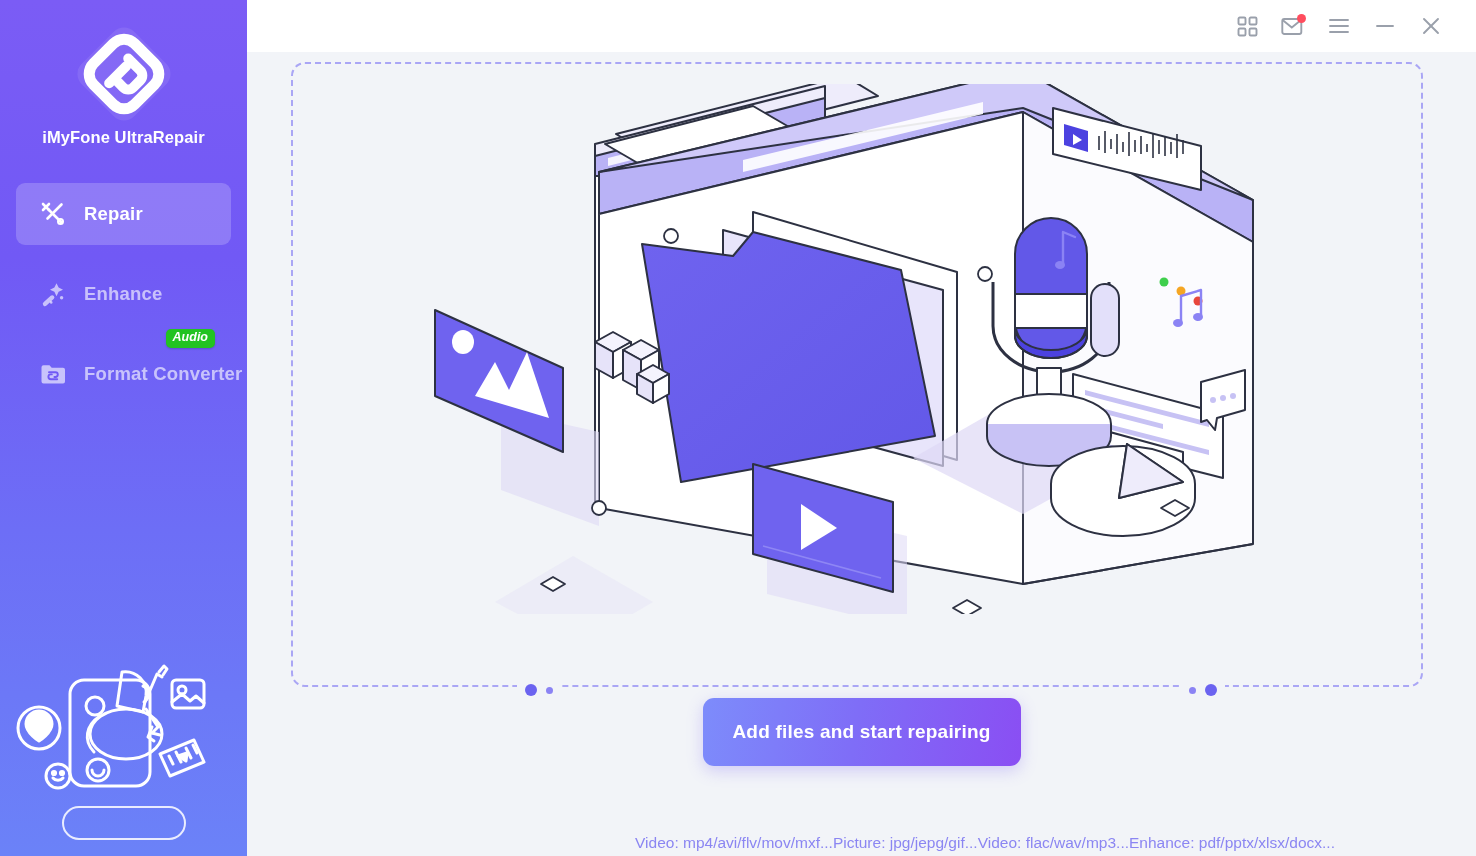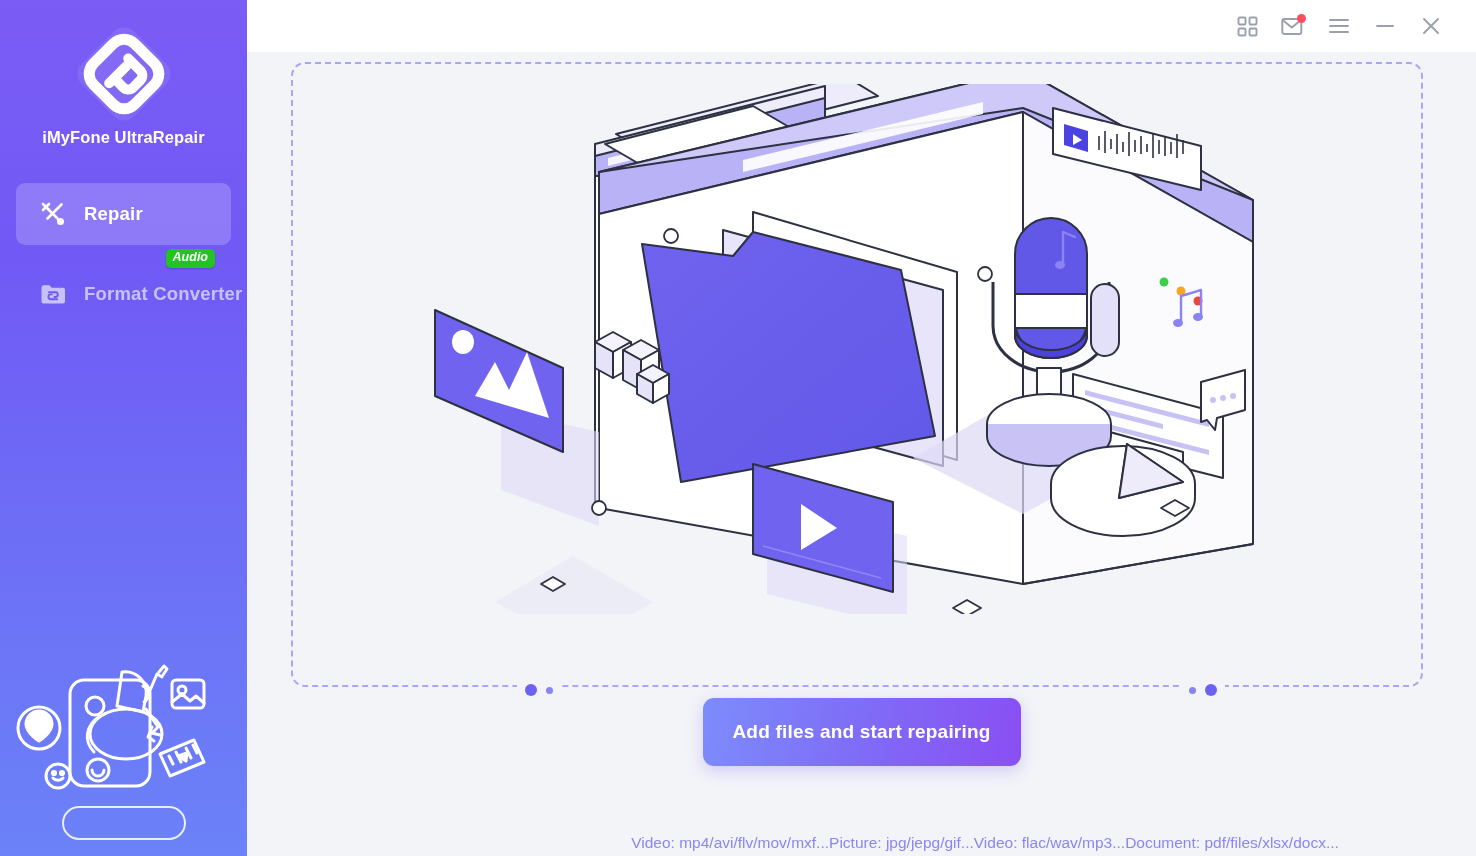--- a/index.html
+++ b/index.html
@@ -225,20 +225,33 @@
               <path d="M4 10 L10 4"></path>
               <path d="M9.5 9.5 L22 22"></path>
               <path d="M22.5 4.5 L8.5 18.5"></path>
             </g>
             <circle cx="21.5" cy="21.5" r="2.4" fill="none" stroke="#ffffff" stroke-width="2.2"></circle>
           </svg>
         </span>
         <span class="nav-label">Repair</span>
       </div>
 
+      <div class="nav-item">
+        <span class="nav-ic">
+          <svg width="28" height="28" viewBox="0 0 28 28">
+            <g fill="rgba(255,255,255,0.62)">
+              <path d="M17.5 3.2 l2.1 4.4 4.4 2.1 -4.4 2.1 -2.1 4.4 -2.1-4.4 -4.4-2.1 4.4-2.1z"></path>
+              <rect x="2.6" y="18.5" width="14" height="4.4" rx="2.2" transform="rotate(-42 9.6 20.7)"></rect>
+              <circle cx="22.6" cy="17.8" r="1.7"></circle>
+              <circle cx="12.2" cy="22.4" r="1.3"></circle>
+            </g>
+          </svg>
+        </span>
+        <span class="nav-label">Enhance</span>
+      </div>
 
       <div class="nav-item">
         <span class="nav-ic">
           <svg width="28" height="28" viewBox="0 0 28 28">
             <path d="M2.5 7.2 a2 2 0 0 1 2-2 h6 l2.2 2.6 h11.3 a2 2 0 0 1 2 2 v11.8 a2 2 0 0 1 -2 2 H4.5 a2 2 0 0 1 -2-2z" fill="rgba(255,255,255,0.62)"></path>
             <g stroke="#7159f5" stroke-width="1.9" fill="none" stroke-linecap="round">
               <path d="M10 12.2 h6.4 a2.4 2.4 0 0 1 0 4.8 h-1"></path>
               <path d="M18.2 19.2 h-6.4 a2.4 2.4 0 0 1 0 -4.8 h1"></path>
             </g>
           </svg>
@@ -545,17 +558,17 @@
         <span class="d-big"></span>
       </div>
     </div>
 
     <button id="cta">Add files and start repairing</button>
 
     <div id="formats">
       <span class="fmt">Video: mp4/avi/flv/mov/mxf...</span>
       <span class="fmt">Picture: jpg/jepg/gif...</span>
       <span class="fmt">Video: flac/wav/mp3...</span>
-      <span class="fmt">Document: pdf/files/xlsx/docx...</span>
+      <span class="fmt">Enhance: pdf/pptx/xlsx/docx...</span>
     </div>
 
   </section>
 </div>
 
 </body></html>

